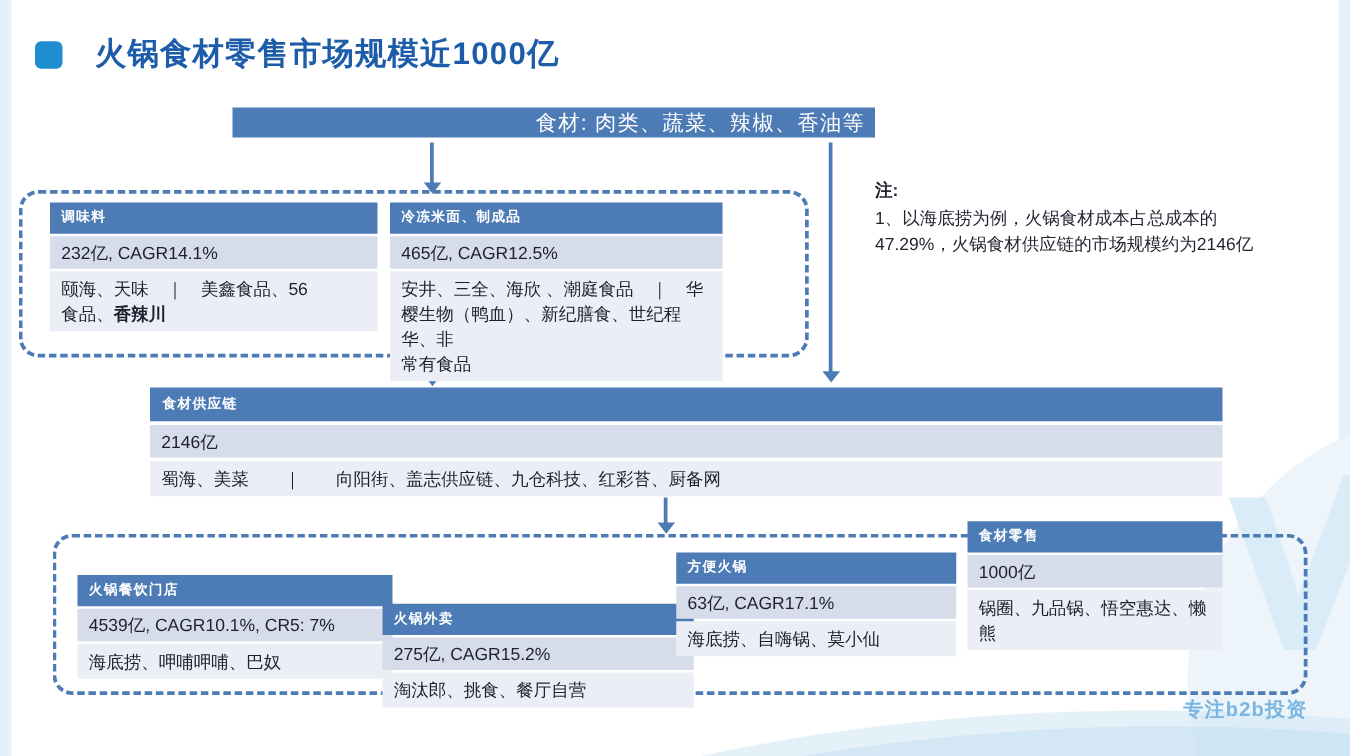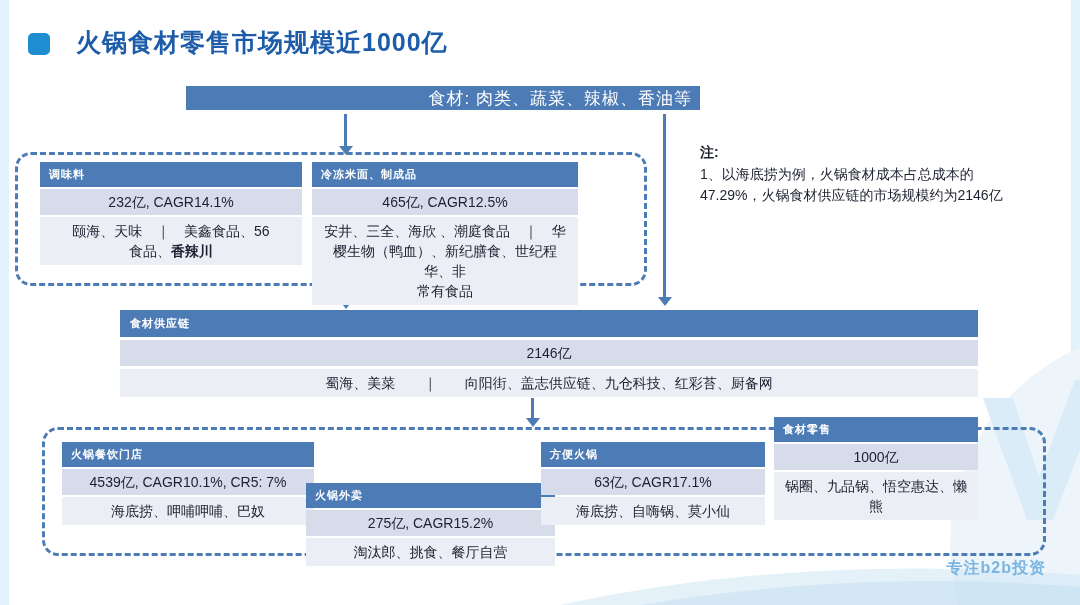--- a/index.html
+++ b/index.html
@@ -33,39 +33,39 @@
           font-size:17px;font-weight:normal;display:flex;align-items:center;justify-content:flex-end;padding-right:8px;z-index:2;letter-spacing:1px;}
   
   .varrow{position:absolute;z-index:2;}
   .varrow .line{position:absolute;left:5px;top:0;width:3px;background:var(--accent);}
   .varrow .head{position:absolute;left:0;width:0;height:0;border-left:7px solid transparent;border-right:7px solid transparent;border-top:9px solid var(--accent);}
   
   .dashedbox{position:absolute;border:3px dashed var(--accent);border-radius:16px;z-index:1;}
   
   .mbox{position:absolute;z-index:2;}
   .mbox .hdr{background:var(--accent);color:#fff;font-weight:bold;font-size:11px;padding:3px 9px;line-height:19px;letter-spacing:1px;}
-  .mbox .row{margin-top:2px;padding:4px 9px;font-size:14px;color:#1c2030;line-height:18px;text-align:center;}
+  .mbox .row{margin-top:2px;padding:4px 9px;font-size:14px;color:#1c2030;line-height:18px;}
   .mbox .row.val{background:var(--val-bg);}
   .mbox .row.brands{background:var(--brand-bg);white-space:pre-line;line-height:20px;}
   .mbox .row.brands b{font-weight:bold;}
   
   .note{position:absolute;left:700px;top:142px;width:378px;font-size:14px;color:var(--note-color);line-height:21px;z-index:2;}
   .note .note-label{font-weight:bold;}
   .note .note-para{white-space:pre-line;margin-top:1px;}
   .note .note-para + .note-para{margin-top:16px;}
   .note .red{color:var(--red);font-weight:bold;}
   
   #box-a{left:40px;top:162px;width:262px;}
   #box-b{left:312px;top:162px;width:266px;}
   #dashed-upstream{left:15px;top:152px;width:632px;height:134px;}
   #box-supply{left:120px;top:310px;width:858px;}
   #box-supply .hdr{padding:4px 10px;}
   #box-supply .row{margin-top:3px;}
   #dashed-downstream{left:42px;top:427px;width:1004px;height:129px;}
-  #box-d1{left:62px;top:442px;width:252px;}
+  #box-d1{left:62px;top:460px;width:252px;}
   #box-d2{left:306px;top:458px;width:249px;margin-top:25px;}
   #box-d3{left:541px;top:442px;width:224px;}
   #box-d4{left:774px;top:417px;width:204px;}
   #arrow-1{left:339px;top:114px;}
   #arrow-1 .line{height:33px;}
   #arrow-1 .head{top:32px;}
   #arrow-2{left:658px;top:114px;}
   #arrow-2 .line{height:184px;}
   #arrow-2 .head{top:183px;}
   #arrow-3{left:339px;top:288px;}

